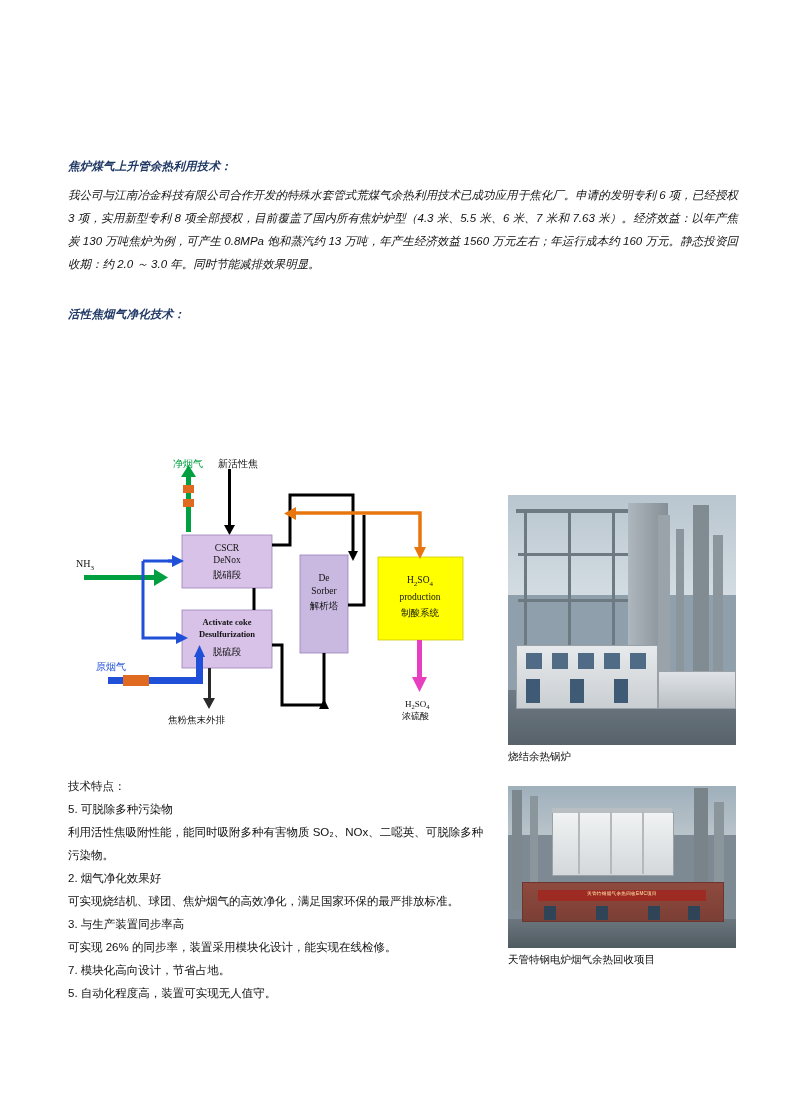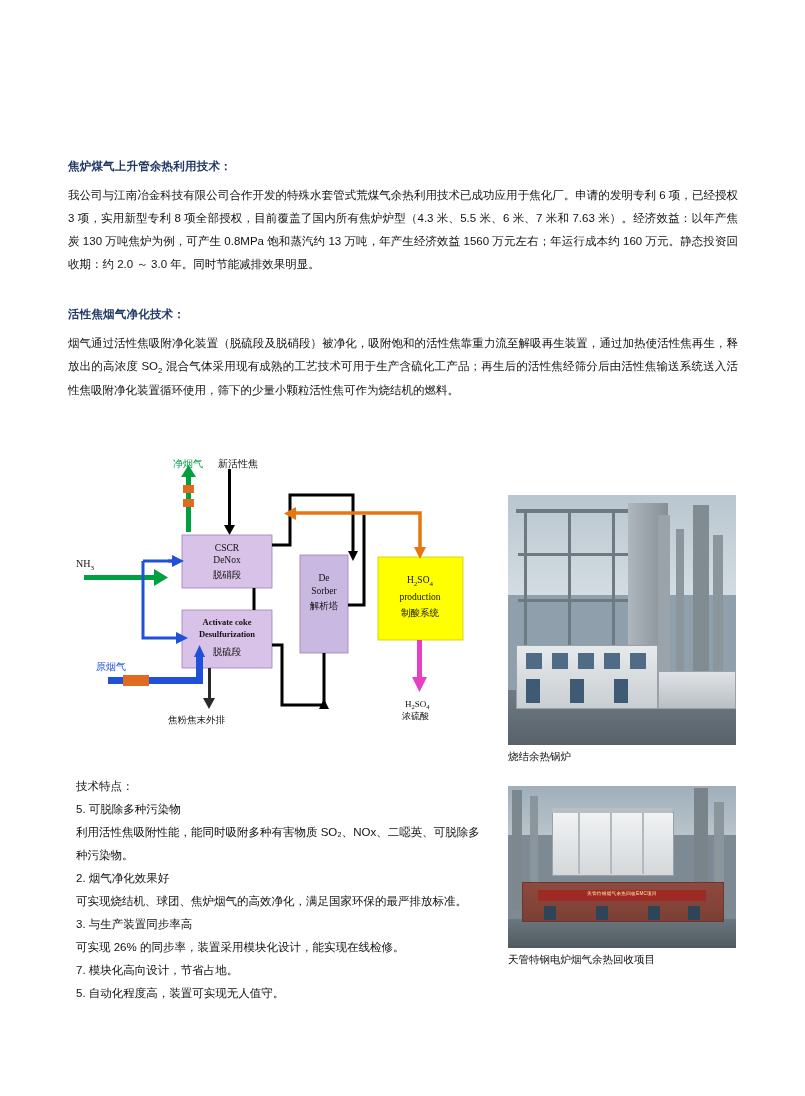--- a/index.html
+++ b/index.html
@@ -20,20 +20,21 @@
     left: 0; top: 0;
     width: 805px;
     height: 1096px;
     background: #fff;
   }
   .content {
     position: absolute;
     left: 68px;
     top: 158px;
     width: 670px;
+    font-style: italic;
   }
   h2.sec-title {
     font-size: 11.5px;
     font-weight: bold;
     color: #1f3864;
     margin: 0 0 10px 0;
     line-height: 1.4;
     letter-spacing: 0.2px;
   }
   p.body-text {
@@ -65,21 +66,20 @@
   .features {
     position: absolute;
     left: 68px;
     top: 320px;
     width: 420px;
   }
   .features .line {
     font-size: 11.5px;
     line-height: 2.0;
     color: #111;
-    margin-left: 8px;
   }
   .photos {
     position: absolute;
     left: 508px;
     top: 40px;
     width: 228px;
   }
   .photo-caption {
     font-size: 10.5px;
     color: #111;
@@ -156,21 +156,20 @@
 
 <div class="page">
 
   <div class="content">
 
     <h2 class="sec-title">焦炉煤气上升管余热利用技术：</h2>
     <p class="body-text">我公司与江南冶金科技有限公司合作开发的特殊水套管式荒煤气余热利用技术已成功应用于焦化厂。申请的发明专利 6 项，已经授权 3 项，实用新型专利 8 项全部授权，目前覆盖了国内所有焦炉炉型（4.3 米、5.5 米、6 米、7 米和 7.63 米）。经济效益：以年产焦炭 130 万吨焦炉为例，可产生 0.8MPa 饱和蒸汽约 13 万吨，年产生经济效益 1560 万元左右；年运行成本约 160 万元。静态投资回收期：约 2.0 ～ 3.0 年。同时节能减排效果明显。</p>
 
     <div class="sec2">
       <h2 class="sec-title">活性焦烟气净化技术：</h2>
-      <p class="body-text"><span>烟气通过活性焦吸附净化装置（脱硫段及脱硝段）被净化，吸附饱和的活性焦靠重力流至解吸再生装置，通过加热使活性焦再生，释放出的高浓度 SO</span><sub>2</sub><span> 混合气体采用现有成熟的工艺技术可用于生产含硫化工产品；再生后的活性焦经筛分后由活性焦输送系统送入活性焦吸附净化装置循环使用，筛下的少量小颗粒活性焦可作为烧结机的燃料。</span></p>
     </div>
   </div>
 
   <div class="lower">
 
     <div class="diagram-wrap">
       <svg width="430" height="290" viewBox="0 0 430 290" class="dg">
 
         <text x="105" y="12" font-size="10" fill="#00a040">净烟气</text>
         <text x="150" y="12" font-size="10" fill="#111">新活性焦</text>

